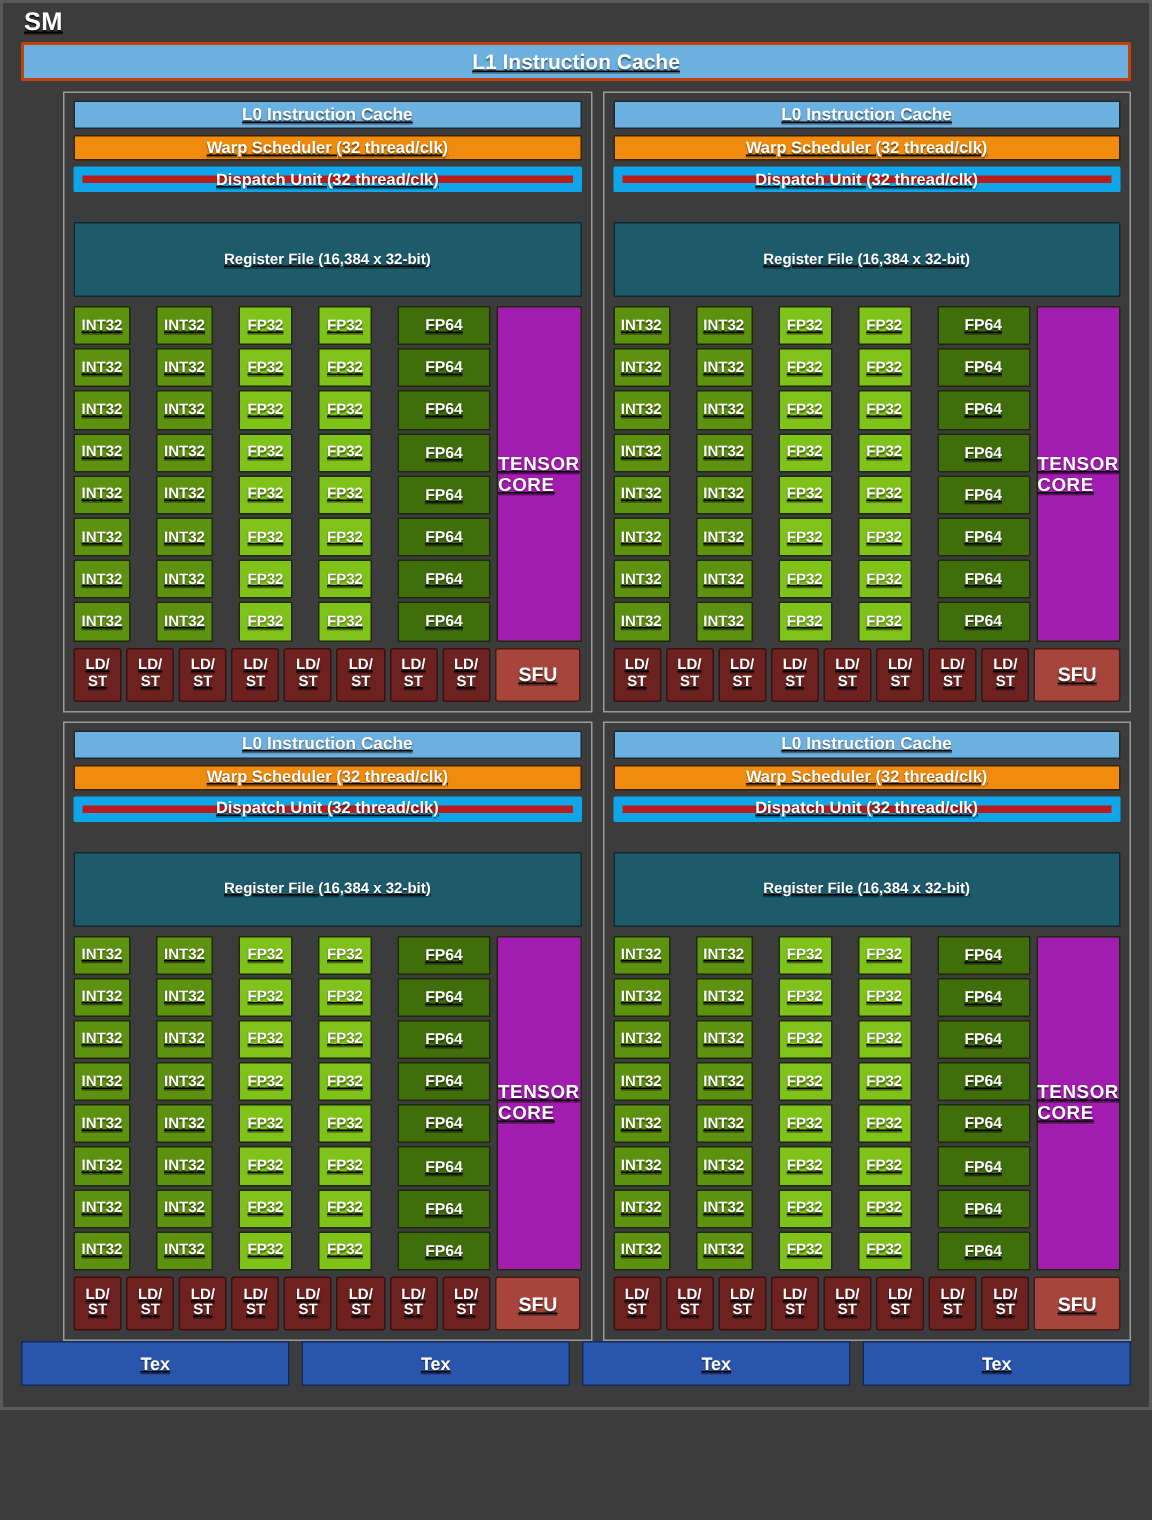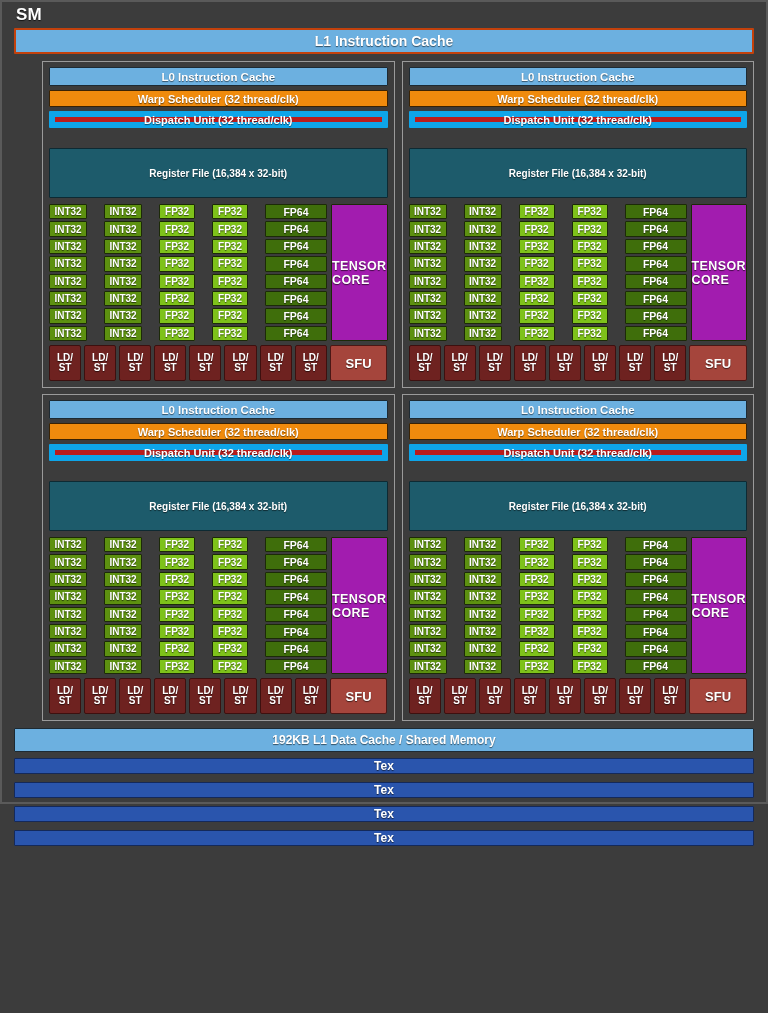--- a/index.html
+++ b/index.html
@@ -8,26 +8,27 @@
     width: 768px;
     height: 1013px;
     background: #3c3c3c;
     font-family: "Liberation Sans", sans-serif;
     overflow: hidden;
   }
 
   
   .sm-shell {
     width: 768px;
-    height: 804px;
+    height: 940px;
     background: #3c3c3c;
     border: 2px solid #5a5a5a;
     padding: 0 8px 8px 8px;
     display: flex;
     flex-direction: column;
+    text-decoration: underline;
   }
 
   .sm-title {
     color: #ffffff;
     font-size: 17px;
     font-weight: bold;
     padding: 3px 0 3px 6px;
     letter-spacing: 0.2px;
     text-shadow: 0 1px 1px rgba(0,0,0,0.7);
   }
@@ -213,21 +214,20 @@
     height: 24px;
     font-size: 12px;
     margin: 7px 0 6px 0;
   }
 
   .tex-row {
     display: flex;
     gap: 8px;
     height: 30px;
     margin-bottom: 6px;
-    flex-direction: column;
   }
 
   .tex {
     flex: 1;
     background: #2a55ad;
     border: 1px solid #14295a;
     border-radius: 1px;
     display: flex;
     align-items: center;
     justify-content: center;
@@ -631,21 +631,20 @@
               <span>LD/</span>
               <span>ST</span>
             </div>
             <div class="sfu">SFU</div>
           </div>
         </div>
       </div>
   </div>
 
   <div class="footer">
-    <div class="bar l1-data">192KB L1 Data Cache / Shared Memory</div>
     <div class="tex-row">
         <div class="tex">Tex</div>
         <div class="tex">Tex</div>
         <div class="tex">Tex</div>
         <div class="tex">Tex</div>
       </div>
   </div>
 
 </div>
 

